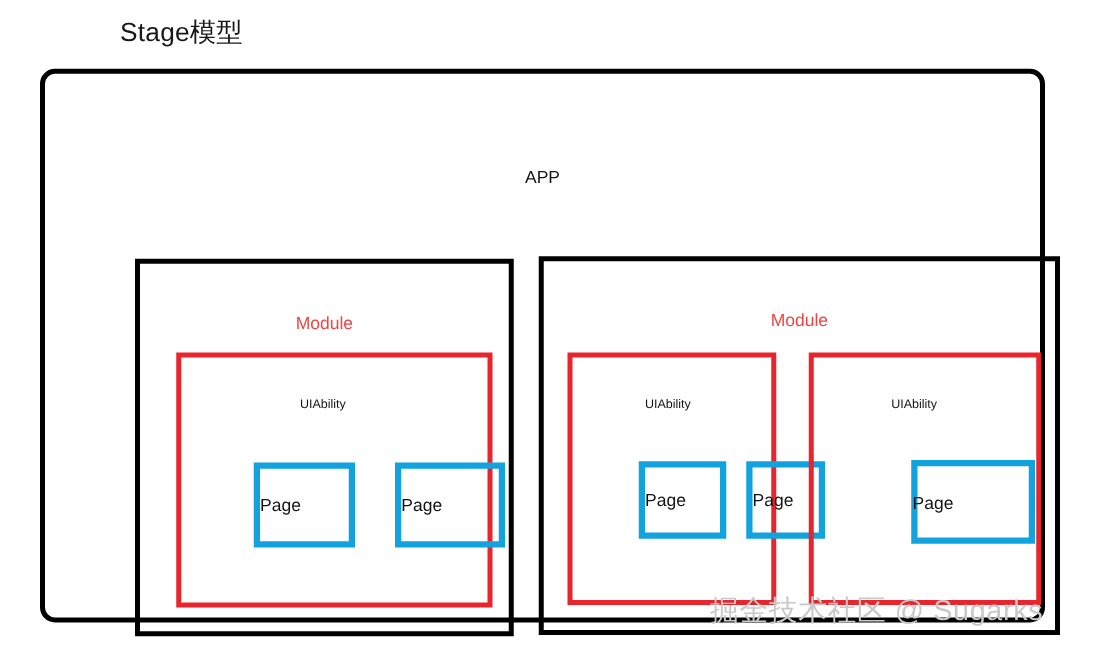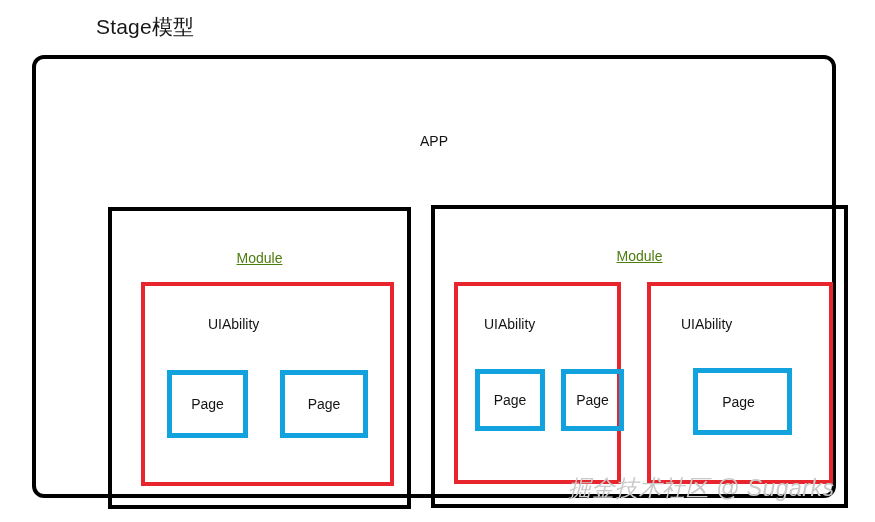--- a/index.html
+++ b/index.html
@@ -66,56 +66,56 @@
   #module-1 { left: 395px; top: 146px; width: 417px; height: 303px; }
 
   .module-label {
     position: absolute;
     left: 0;
     right: 0;
     top: 38px;
     text-align: center;
     font-size: 14px;
     line-height: 18px;
-    color: #4d7c0f;
-    text-decoration: underline;
+    color: #ef4444;
   }
 
   
   .uiability-box {
     position: absolute;
     box-sizing: border-box;
     border: 4px solid #E8252C;
     background: transparent;
   }
   #uiability-0-0 { left: 29px;  top: 71px; width: 253px; height: 204px; }
   #uiability-1-0 { left: 19px;  top: 73px; width: 167px; height: 202px; }
   #uiability-1-1 { left: 212px; top: 73px; width: 186px; height: 202px; }
 
   .uiability-label {
     position: absolute;
     top: 29px;
-    font-size: 14px;
+    font-size: 10px;
     line-height: 18px;
     color: #141414;
     white-space: nowrap;
+    margin-left: 32px;
   }
   #uiability-0-0 .uiability-label { left: 63px; }
   #uiability-1-0 .uiability-label { left: 26px; }
   #uiability-1-1 .uiability-label { left: 30px; }
 
   
   .page-box {
     position: absolute;
     box-sizing: border-box;
     border: 5px solid #12A2DE;
     background: transparent;
     display: flex;
     align-items: center;
-    justify-content: center;
+    margin-left: 36px;
   }
   .page-label {
     font-size: 14px;
     line-height: 18px;
     color: #141414;
     white-space: nowrap;
   }
 
   
   #page-0-0-0 { left: 22px;  top: 84px; width: 81px; height: 68px; }
@@ -130,21 +130,20 @@
   
   .watermark {
     position: absolute;
     left: 568px;
     top: 473px;
     font-size: 23px;
     line-height: 30px;
     color: #c9c9c9;
     white-space: nowrap;
     letter-spacing: 0.5px;
-    font-style: italic;
   }
 </style>
 </head>
 <body>
 
 <div id="canvas">
 
   <div class="diagram-title">Stage模型</div>
 
   <div class="app-box">

